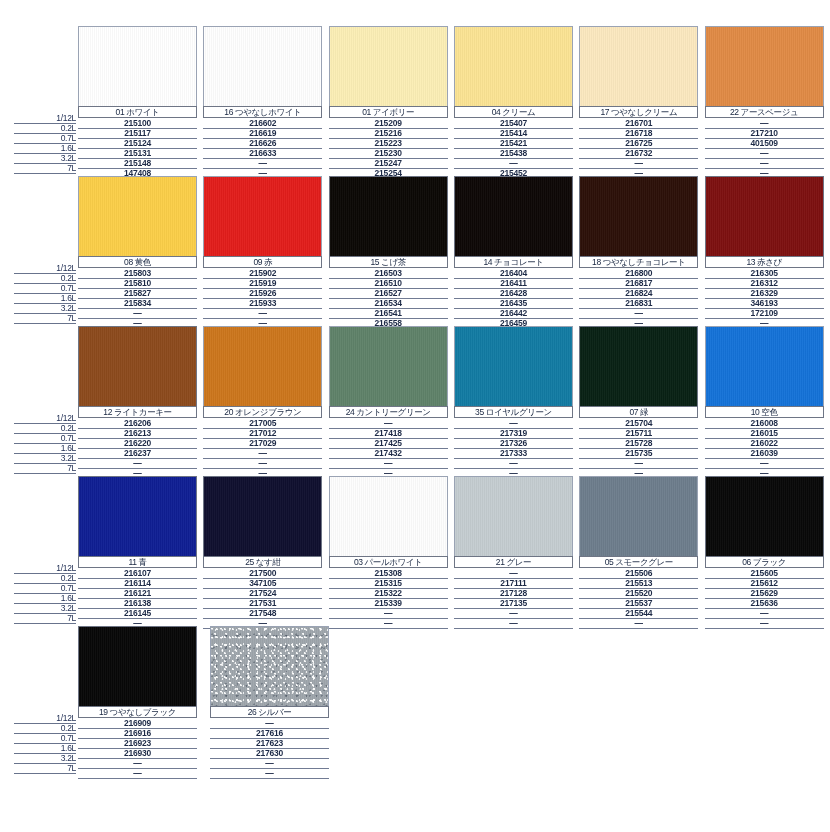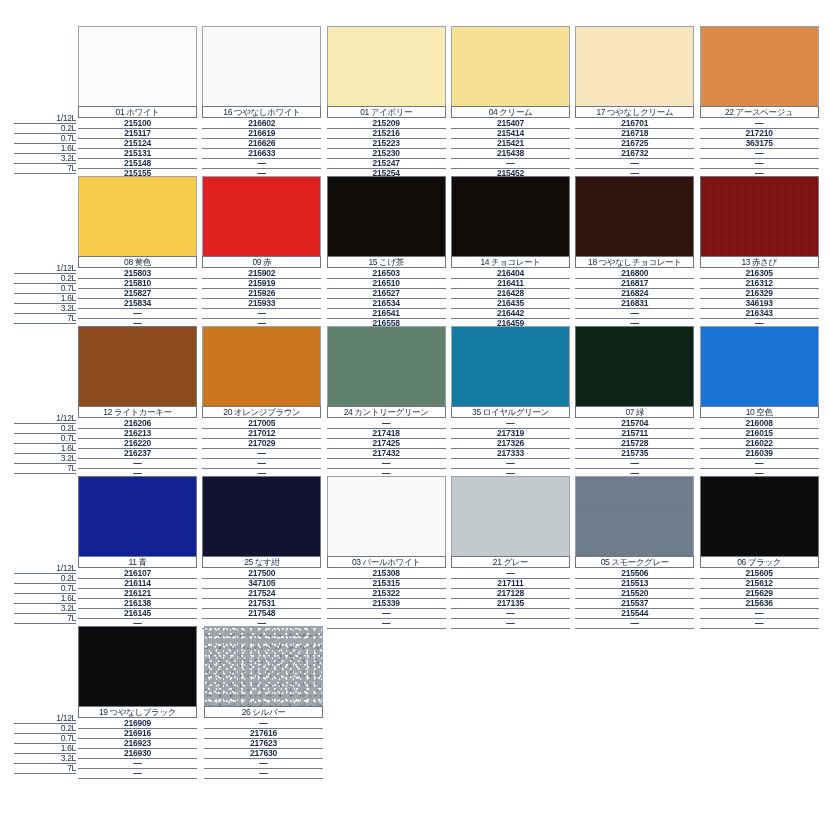--- a/index.html
+++ b/index.html
@@ -58,21 +58,21 @@
   }
 
   
   .cells {
     position: absolute;
     left: 78px;
     top: 0;
     width: 744px;
     height: 100%;
     display: flex;
-    gap: 2px;
+    gap: 8px;
   }
   .cell {
     width: 124px;
     position: relative;
   }
   .cell .inner {
     position: absolute;
     left: 0;
     width: 119px;
   }
@@ -201,21 +201,21 @@
               <div class="coderow">
                 <span class="rule"></span>
                 <span class="code">215131</span>
               </div>
               <div class="coderow">
                 <span class="rule"></span>
                 <span class="code">215148</span>
               </div>
               <div class="coderow">
                 <span class="rule"></span>
-                <span class="code">215155</span>
+                <span class="code">147408</span>
               </div>
             </div>
           </div>
         </div>
         <div class="cell">
           <div class="inner">
             <div class="chip" style="background: rgb(254, 254, 254);">
               <div class="grain"></div>
             </div>
             <div class="namebar">16 つやなしホワイト</div>
@@ -359,21 +359,21 @@
               <div class="coderow">
                 <span class="rule"></span>
                 <span class="code dash">—</span>
               </div>
               <div class="coderow">
                 <span class="rule"></span>
                 <span class="code">217210</span>
               </div>
               <div class="coderow">
                 <span class="rule"></span>
-                <span class="code">363175</span>
+                <span class="code">401509</span>
               </div>
               <div class="coderow">
                 <span class="rule"></span>
                 <span class="code dash">—</span>
               </div>
               <div class="coderow">
                 <span class="rule"></span>
                 <span class="code dash">—</span>
               </div>
               <div class="coderow">
@@ -601,21 +601,21 @@
               <div class="coderow">
                 <span class="rule"></span>
                 <span class="code">216329</span>
               </div>
               <div class="coderow">
                 <span class="rule"></span>
                 <span class="code">346193</span>
               </div>
               <div class="coderow">
                 <span class="rule"></span>
-                <span class="code">216343</span>
+                <span class="code">172109</span>
               </div>
               <div class="coderow">
                 <span class="rule"></span>
                 <span class="code dash">—</span>
               </div>
             </div>
           </div>
         </div>
       </div>
     </div>

